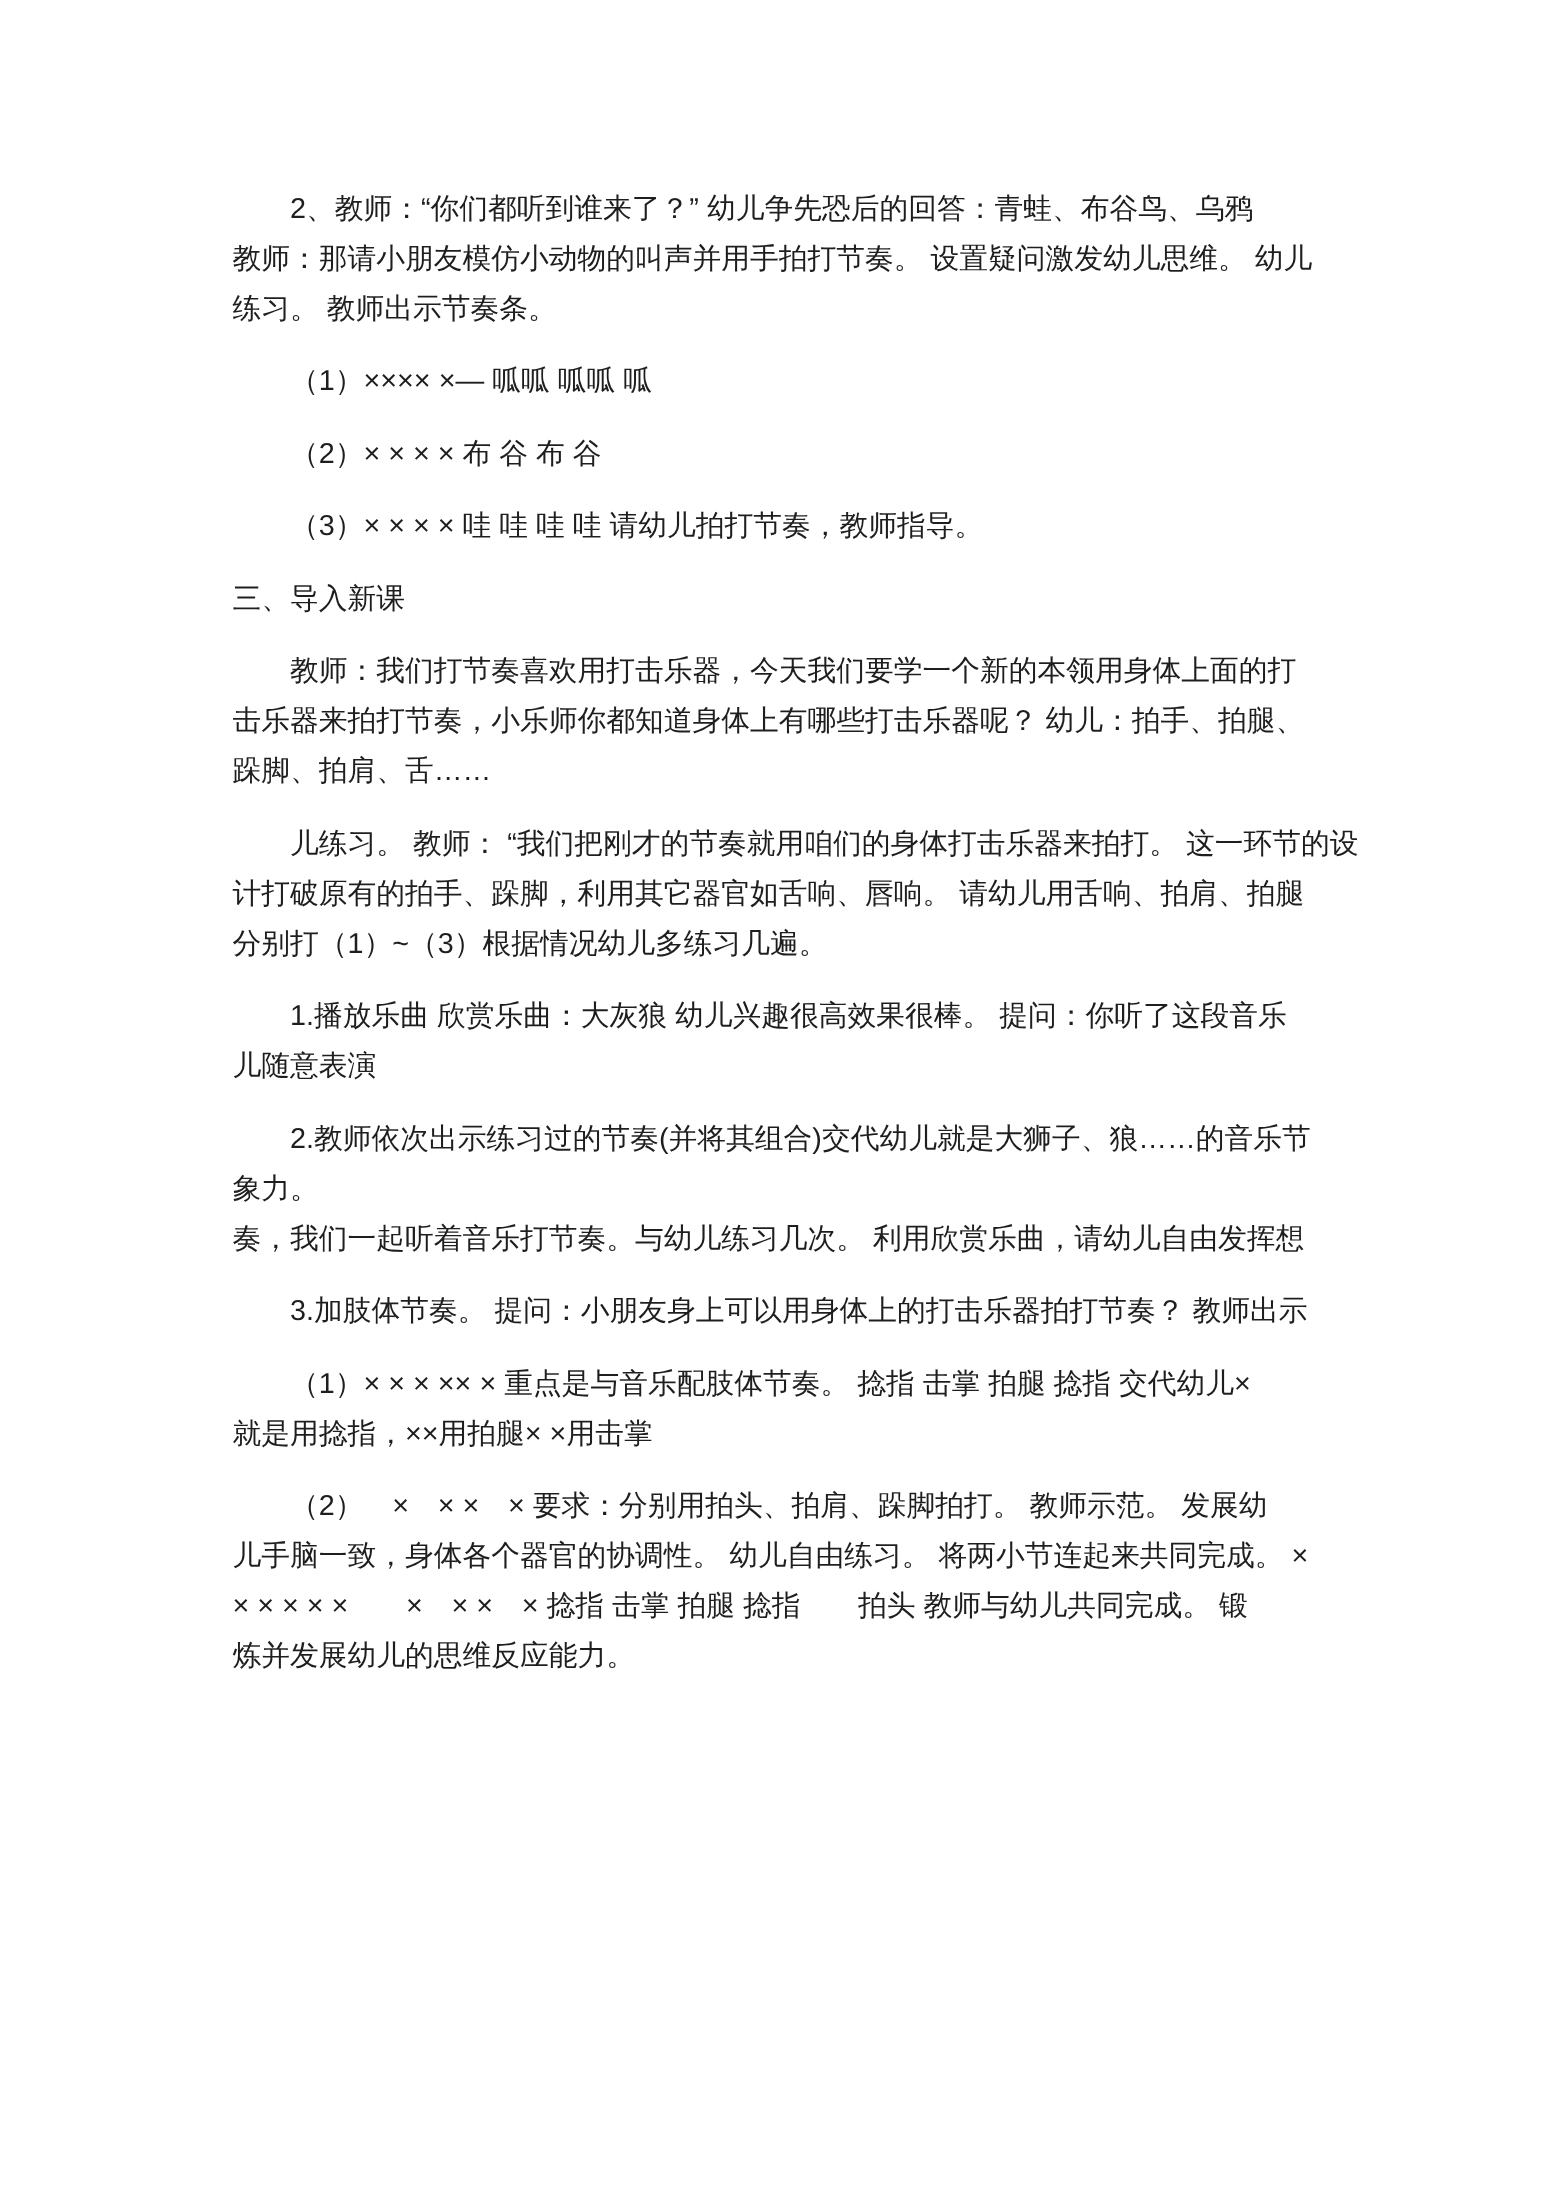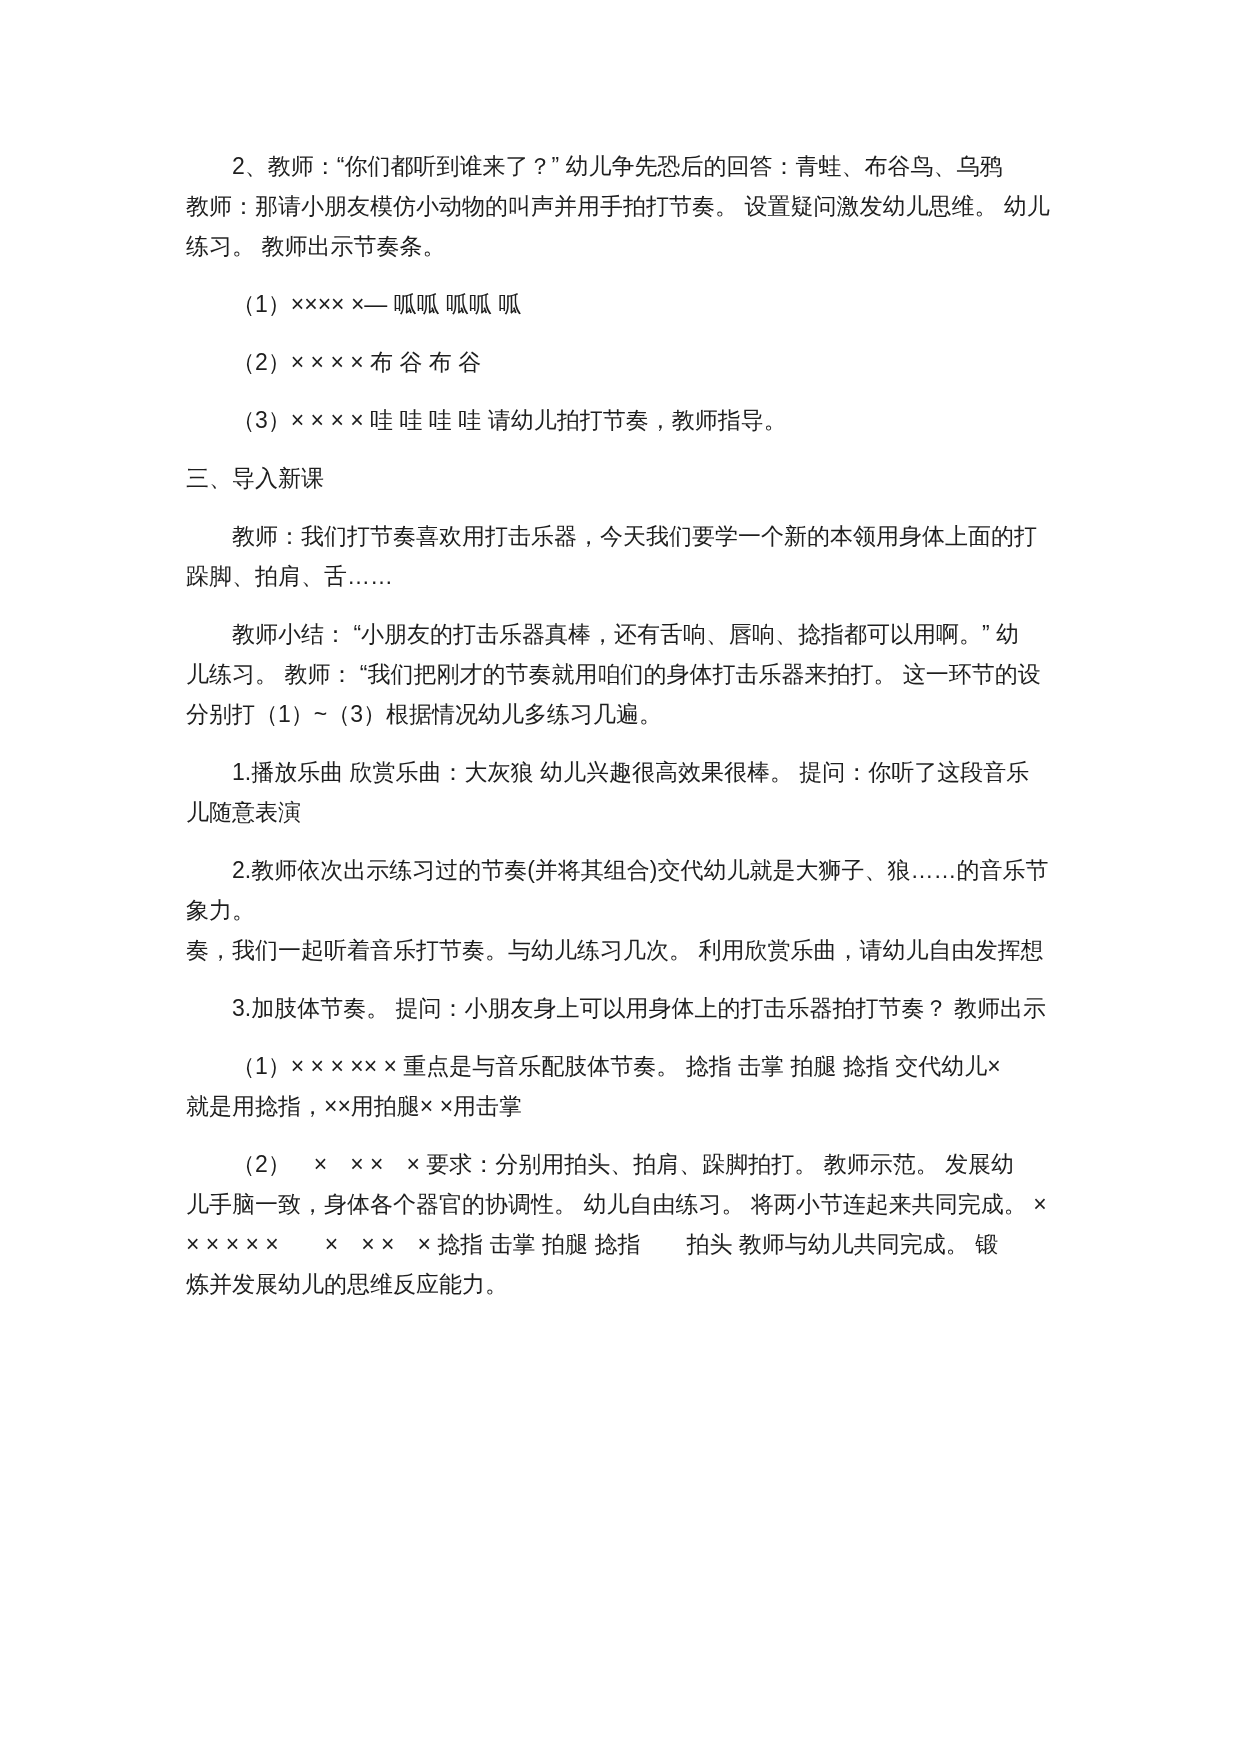--- a/index.html
+++ b/index.html
@@ -59,26 +59,27 @@
   <p class="para indent">
     <span class="line">（3）× × × × 哇 哇 哇 哇 请幼儿拍打节奏，教师指导。</span>
   </p>
 
   <p class="para heading">
     <span class="line">三、导入新课</span>
   </p>
 
   <p class="para indent">
     <span class="line">教师：我们打节奏喜欢用打击乐器，今天我们要学一个新的本领用身体上面的打</span>
+    <span class="line">击乐器来拍打节奏，小乐师你都知道身体上有哪些打击乐器呢？ 幼儿：拍手、拍腿、</span>
     <span class="line">跺脚、拍肩、舌……</span>
   </p>
 
   <p class="para indent">
-    <span class="line">教师小结： “小朋友的打击乐器真棒，还有舌响、唇响、捻指都可以用啊。” 幼</span>
     <span class="line">儿练习。 教师： “我们把刚才的节奏就用咱们的身体打击乐器来拍打。 这一环节的设</span>
+    <span class="line">计打破原有的拍手、跺脚，利用其它器官如舌响、唇响。 请幼儿用舌响、拍肩、拍腿</span>
     <span class="line">分别打（1）~（3）根据情况幼儿多练习几遍。</span>
   </p>
 
 
   <p class="para indent">
     <span class="line">1.播放乐曲 欣赏乐曲：大灰狼 幼儿兴趣很高效果很棒。 提问：你听了这段音乐</span>
     <span class="line">儿随意表演</span>
   </p>
 
   <p class="para indent">

